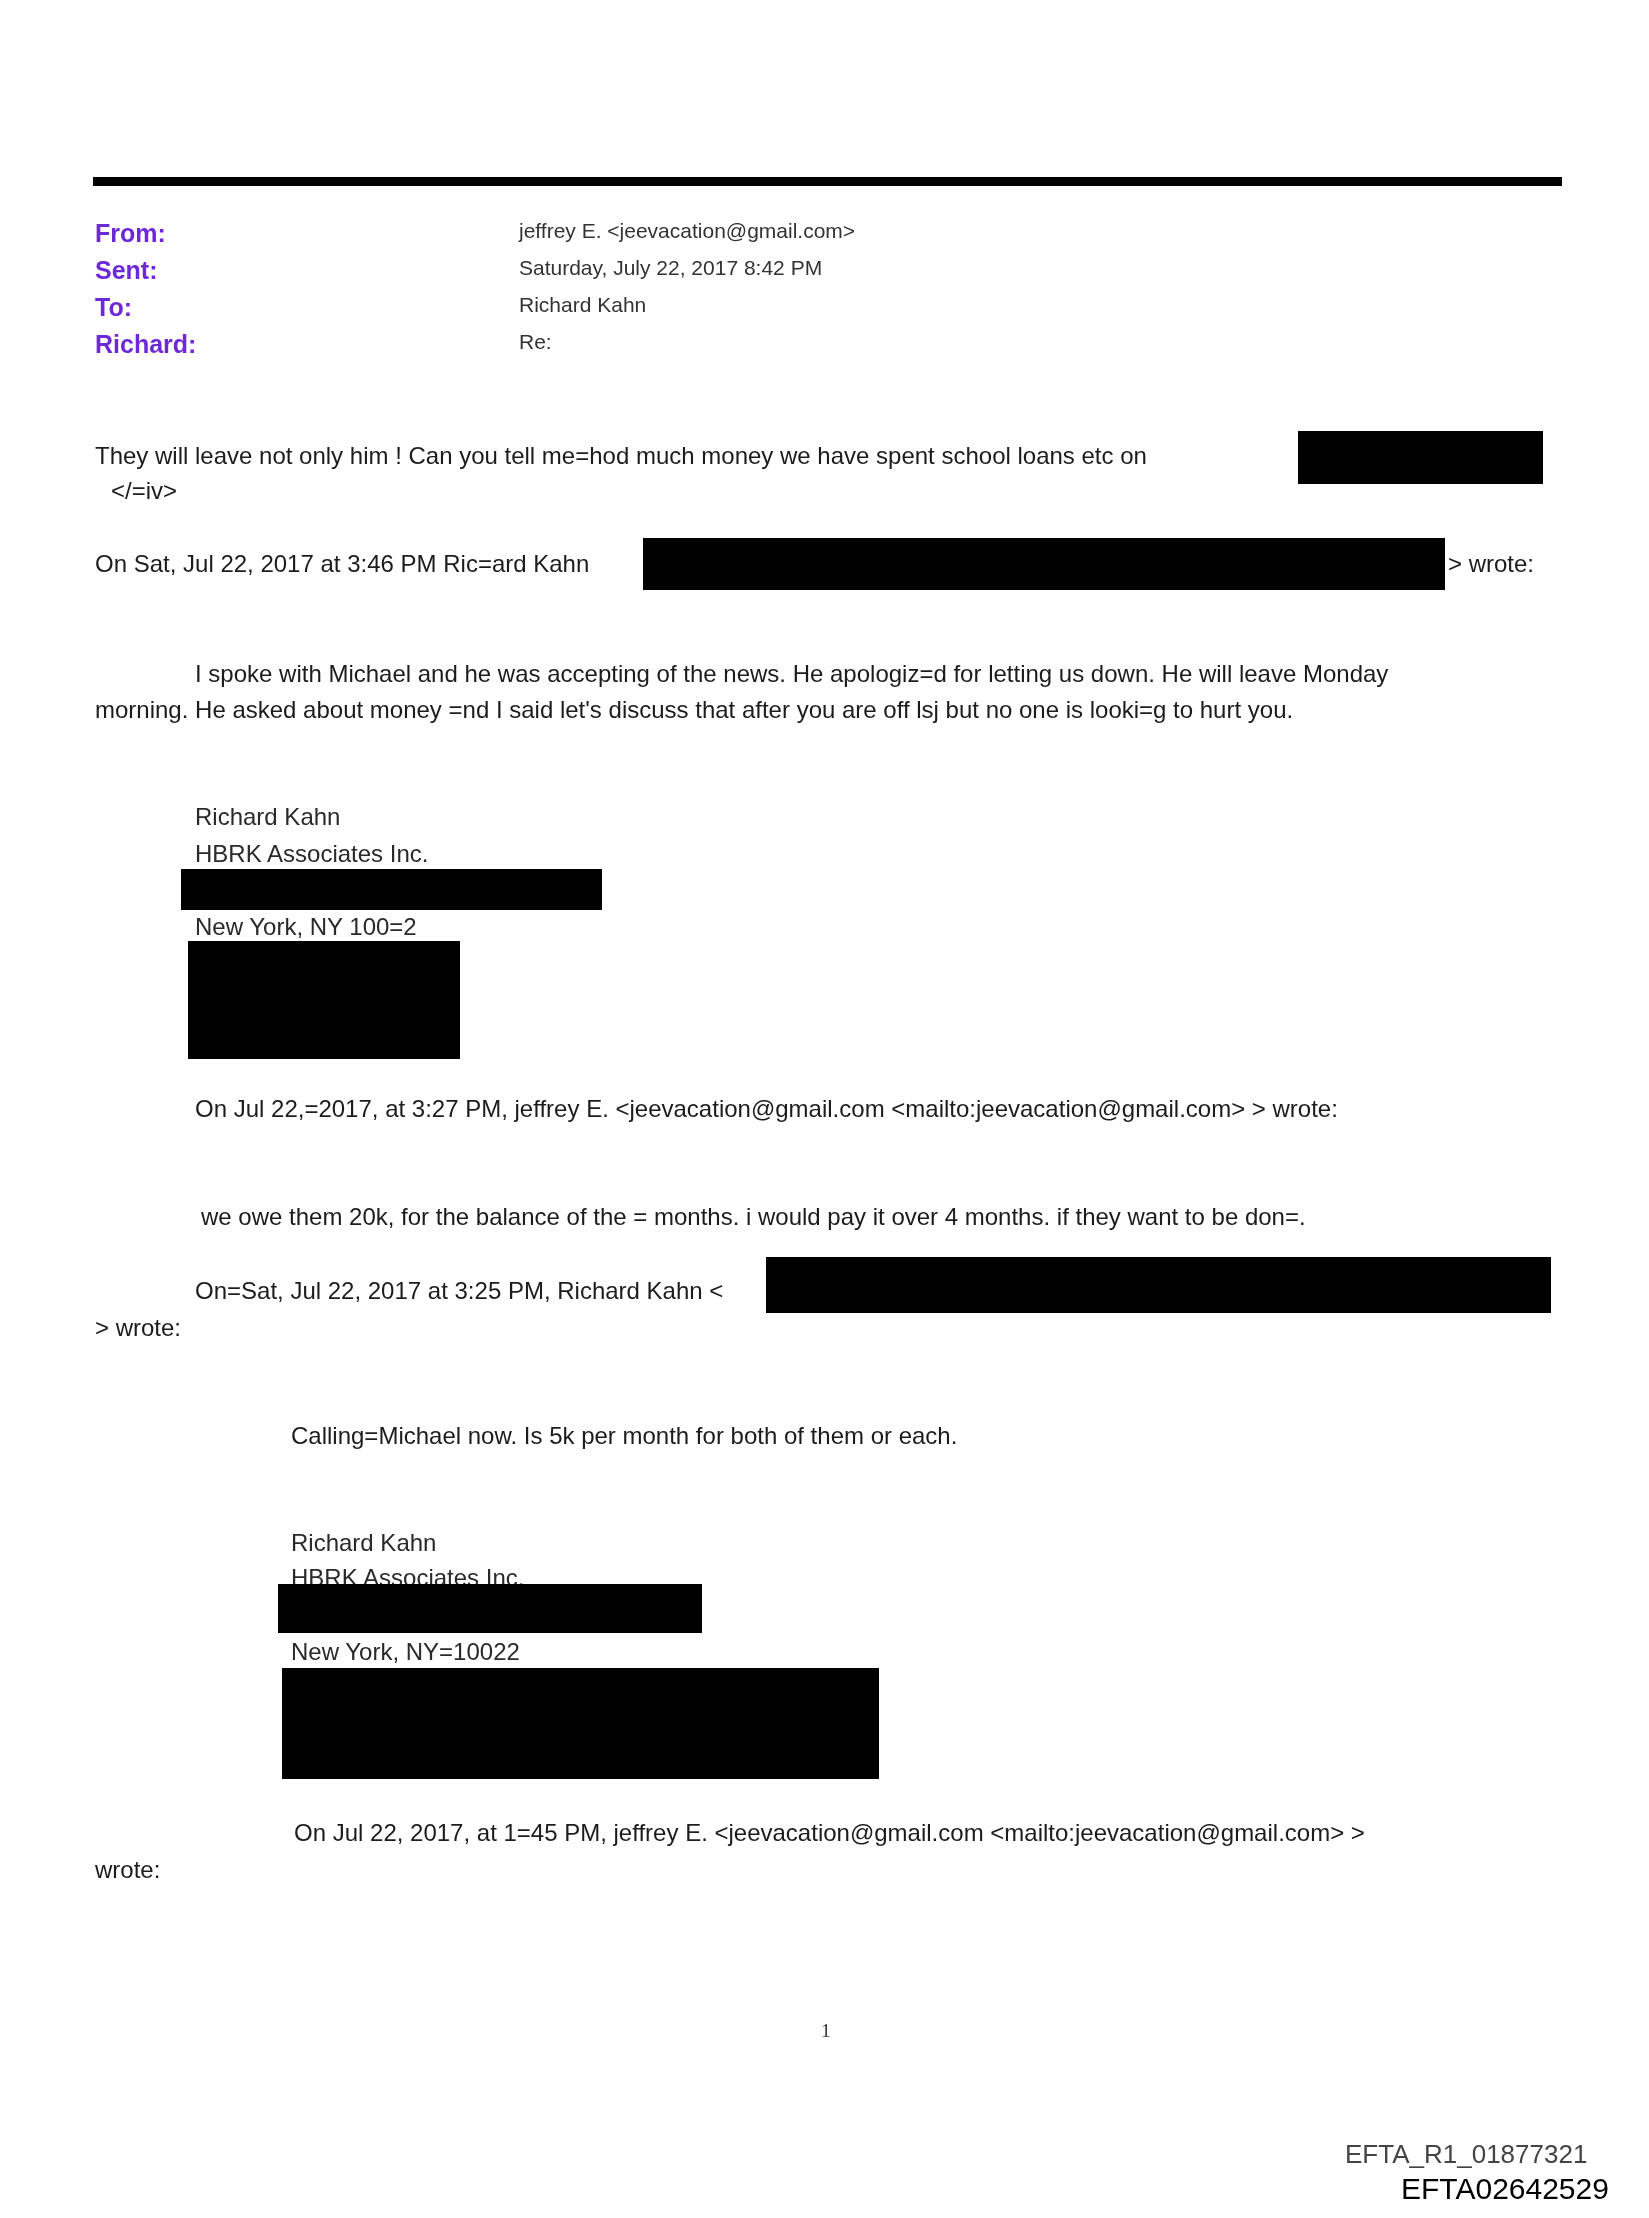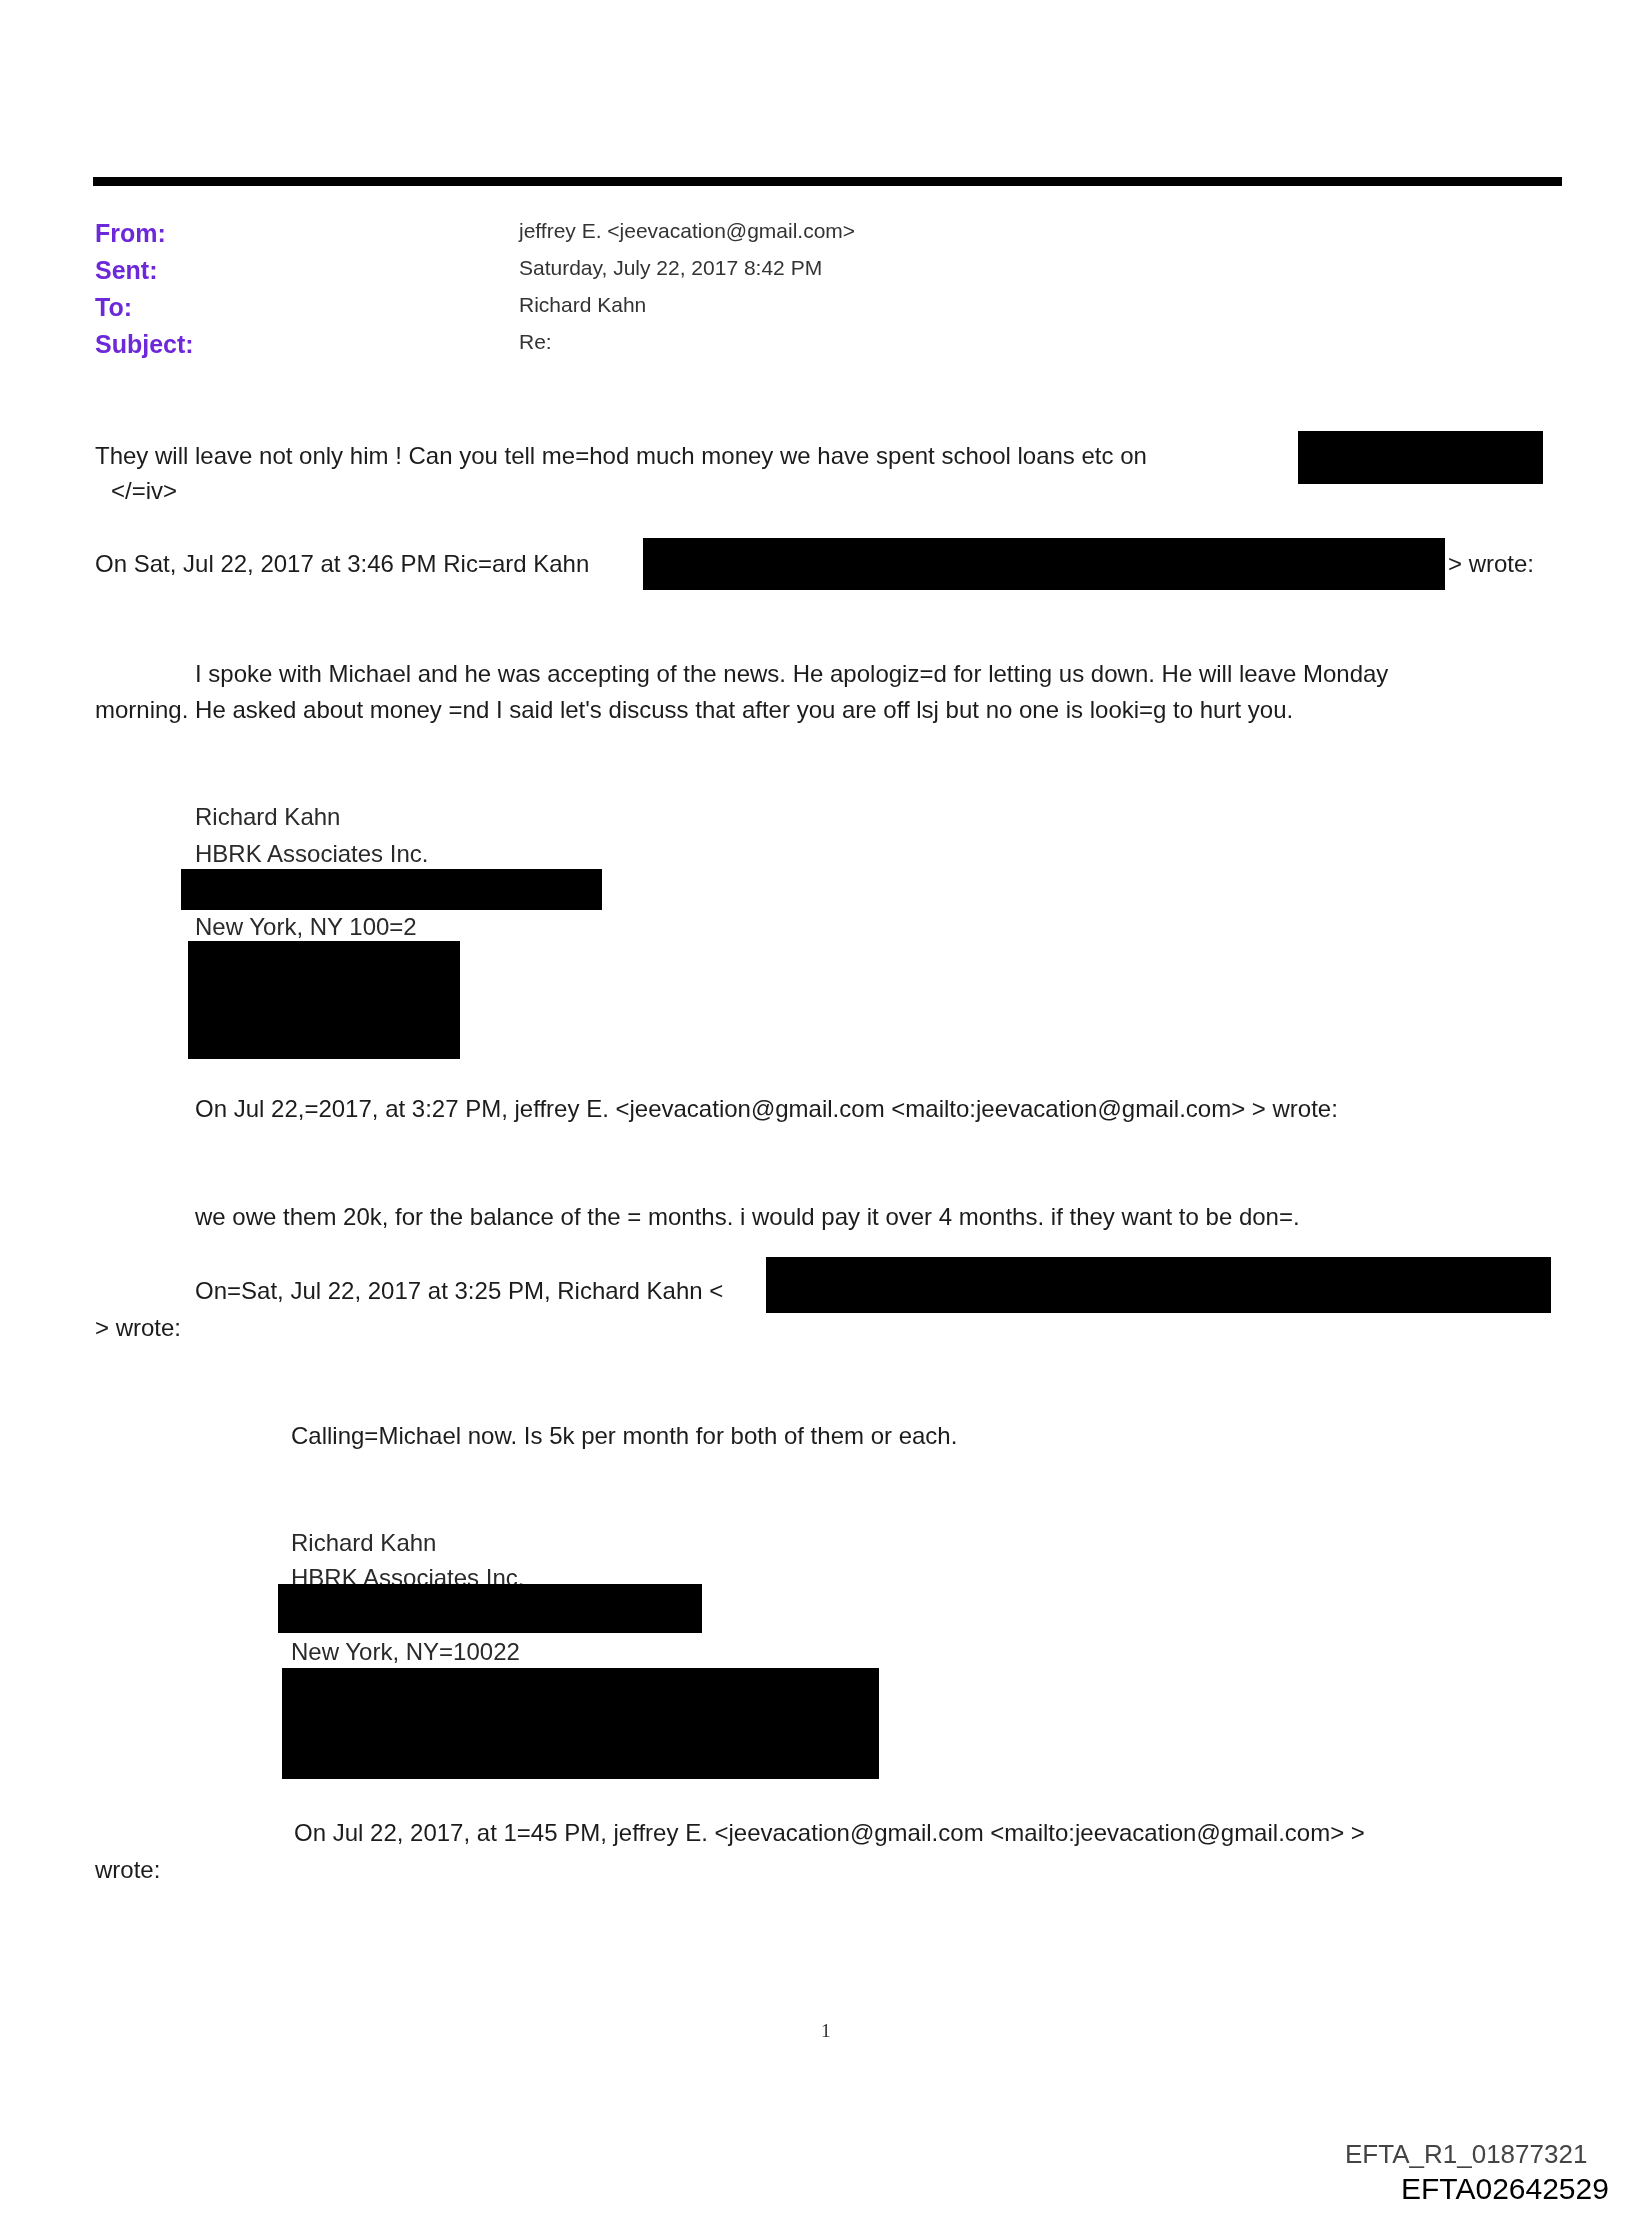--- a/index.html
+++ b/index.html
@@ -24,21 +24,21 @@
 <div>
   <span class="abs hdr-label" style="left:95px; top:219px;">From:</span>
   <span class="abs hdr-value" style="left:519px; top:219px;">jeffrey E. &lt;jeevacation@gmail.com&gt;</span>
 
   <span class="abs hdr-label" style="left:95px; top:256px;">Sent:</span>
   <span class="abs hdr-value" style="left:519px; top:256px;">Saturday, July 22, 2017 8:42 PM</span>
 
   <span class="abs hdr-label" style="left:95px; top:293px;">To:</span>
   <span class="abs hdr-value" style="left:519px; top:293px;">Richard Kahn</span>
 
-  <span class="abs hdr-label" style="left:95px; top:330px;">Subject:</span>
+  <span class="abs hdr-label" style="left:95px; top:330px;">Richard:</span>
   <span class="abs hdr-value" style="left:519px; top:330px;">Re:</span>
 </div>
 
 <div>
   <span class="abs body-text" style="left:95px; top:442px;">They will leave not only him !  Can you tell me=hod much money we have spent school loans etc on</span>
   <div class="redact" style="left:1298px; top:431px; width:245px; height:53px;"></div>
   <span class="abs body-text" style="left:95px; top:477px;margin-left:16px;">&lt;/=iv&gt;</span>
 
   <span class="abs body-text" style="left:95px; top:550px;">On Sat, Jul 22, 2017 at 3:46 PM Ric=ard Kahn</span>
   <div class="redact" style="left:643px; top:538px; width:802px; height:52px;"></div>
@@ -51,21 +51,21 @@
 <div>
   <span class="abs sig" style="left:195px; top:803px;">Richard Kahn</span>
   <span class="abs sig" style="left:195px; top:840px;">HBRK Associates Inc.</span>
   <div class="redact" style="left:181px; top:869px; width:421px; height:41px;"></div>
   <span class="abs sig" style="left:195px; top:913px;">New York, NY 100=2</span>
   <div class="redact" style="left:188px; top:941px; width:272px; height:118px;"></div>
 </div>
 
 <div>
   <span class="abs body-text" style="left:195px; top:1095px;">On Jul 22,=2017, at 3:27 PM, jeffrey E. &lt;jeevacation@gmail.com &lt;mailto:jeevacation@gmail.com&gt; &gt; wrote:</span>
-  <span class="abs body-text" style="left:195px; top:1203px;">we owe them 20k,  for the balance of the = months.   i would pay it over 4 months.  if they want to be don=.</span>
+  <span class="abs body-text" style="left:201px; top:1203px;">we owe them 20k,  for the balance of the = months.   i would pay it over 4 months.  if they want to be don=.</span>
 </div>
 
 <div>
   <span class="abs body-text" style="left:195px; top:1277px;">On=Sat, Jul 22, 2017 at 3:25 PM, Richard Kahn &lt;</span>
   <div class="redact" style="left:766px; top:1257px; width:785px; height:56px;"></div>
   <span class="abs body-text" style="left:95px; top:1314px;">&gt; wrote:</span>
   <span class="abs body-text" style="left:291px; top:1422px;">Calling=Michael now. Is 5k per month for both of them or each.</span>
 </div>
 
 <div>

